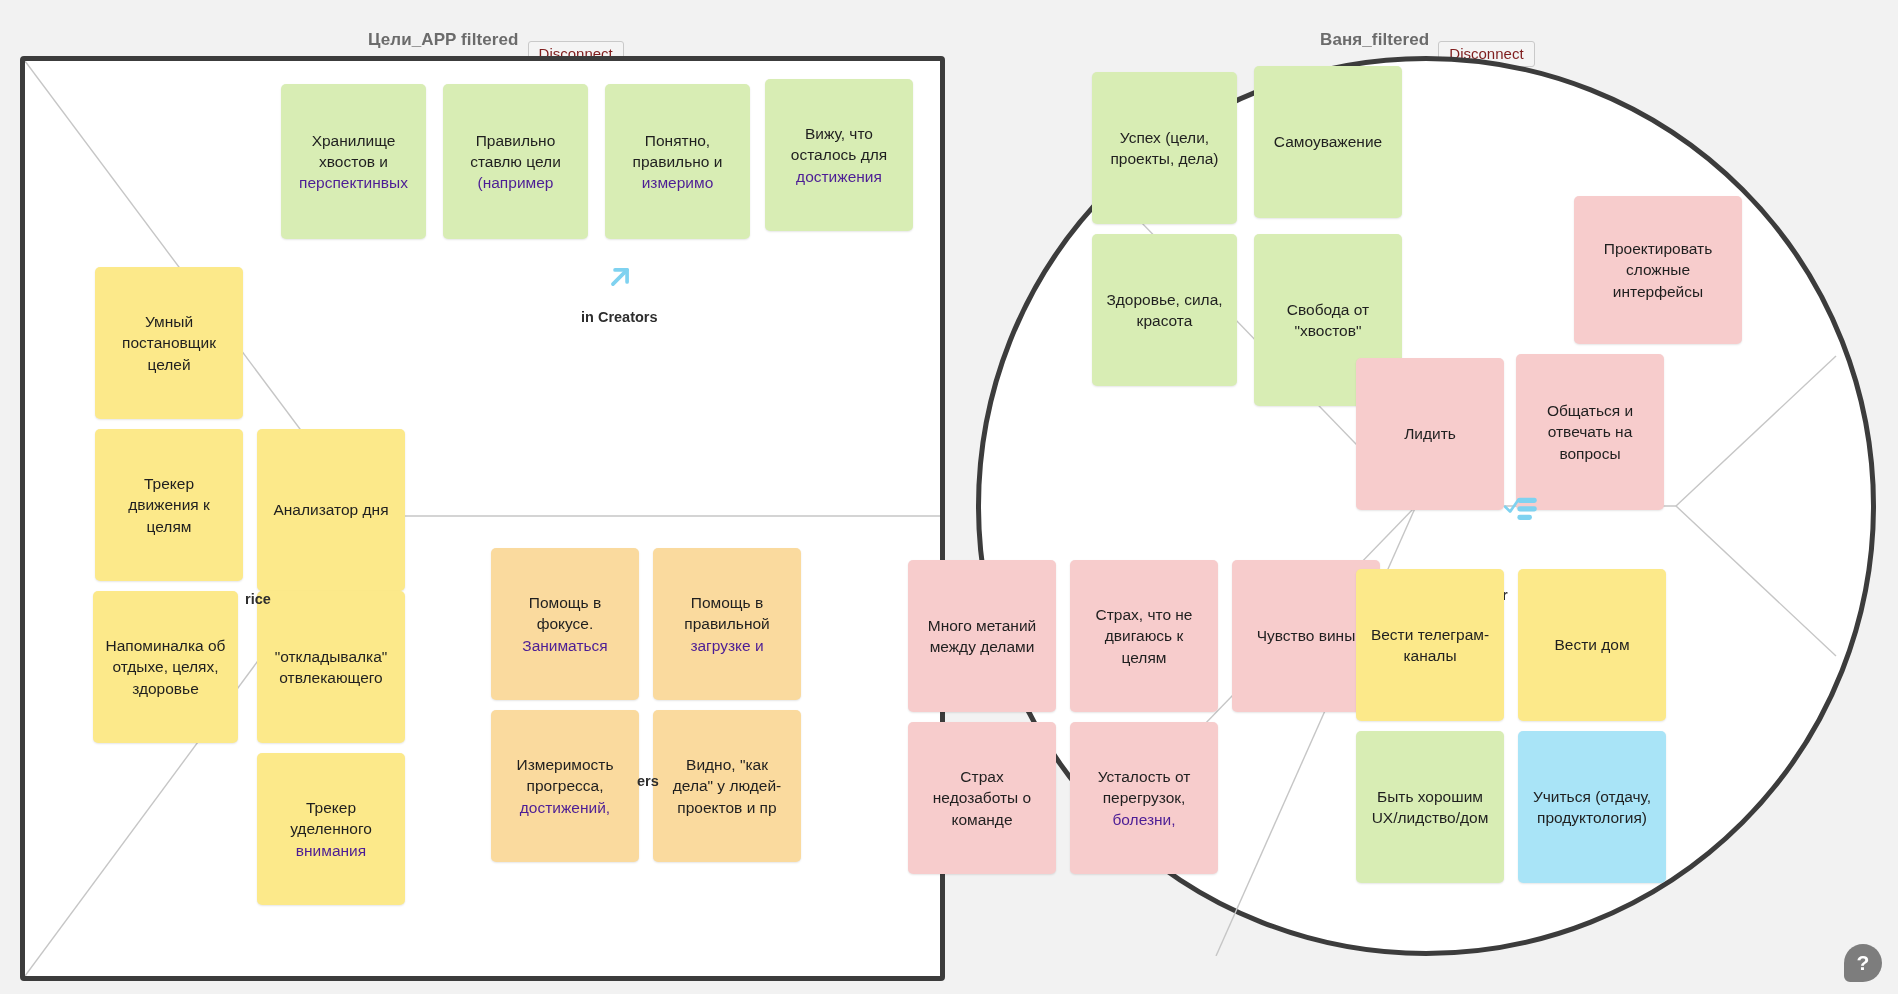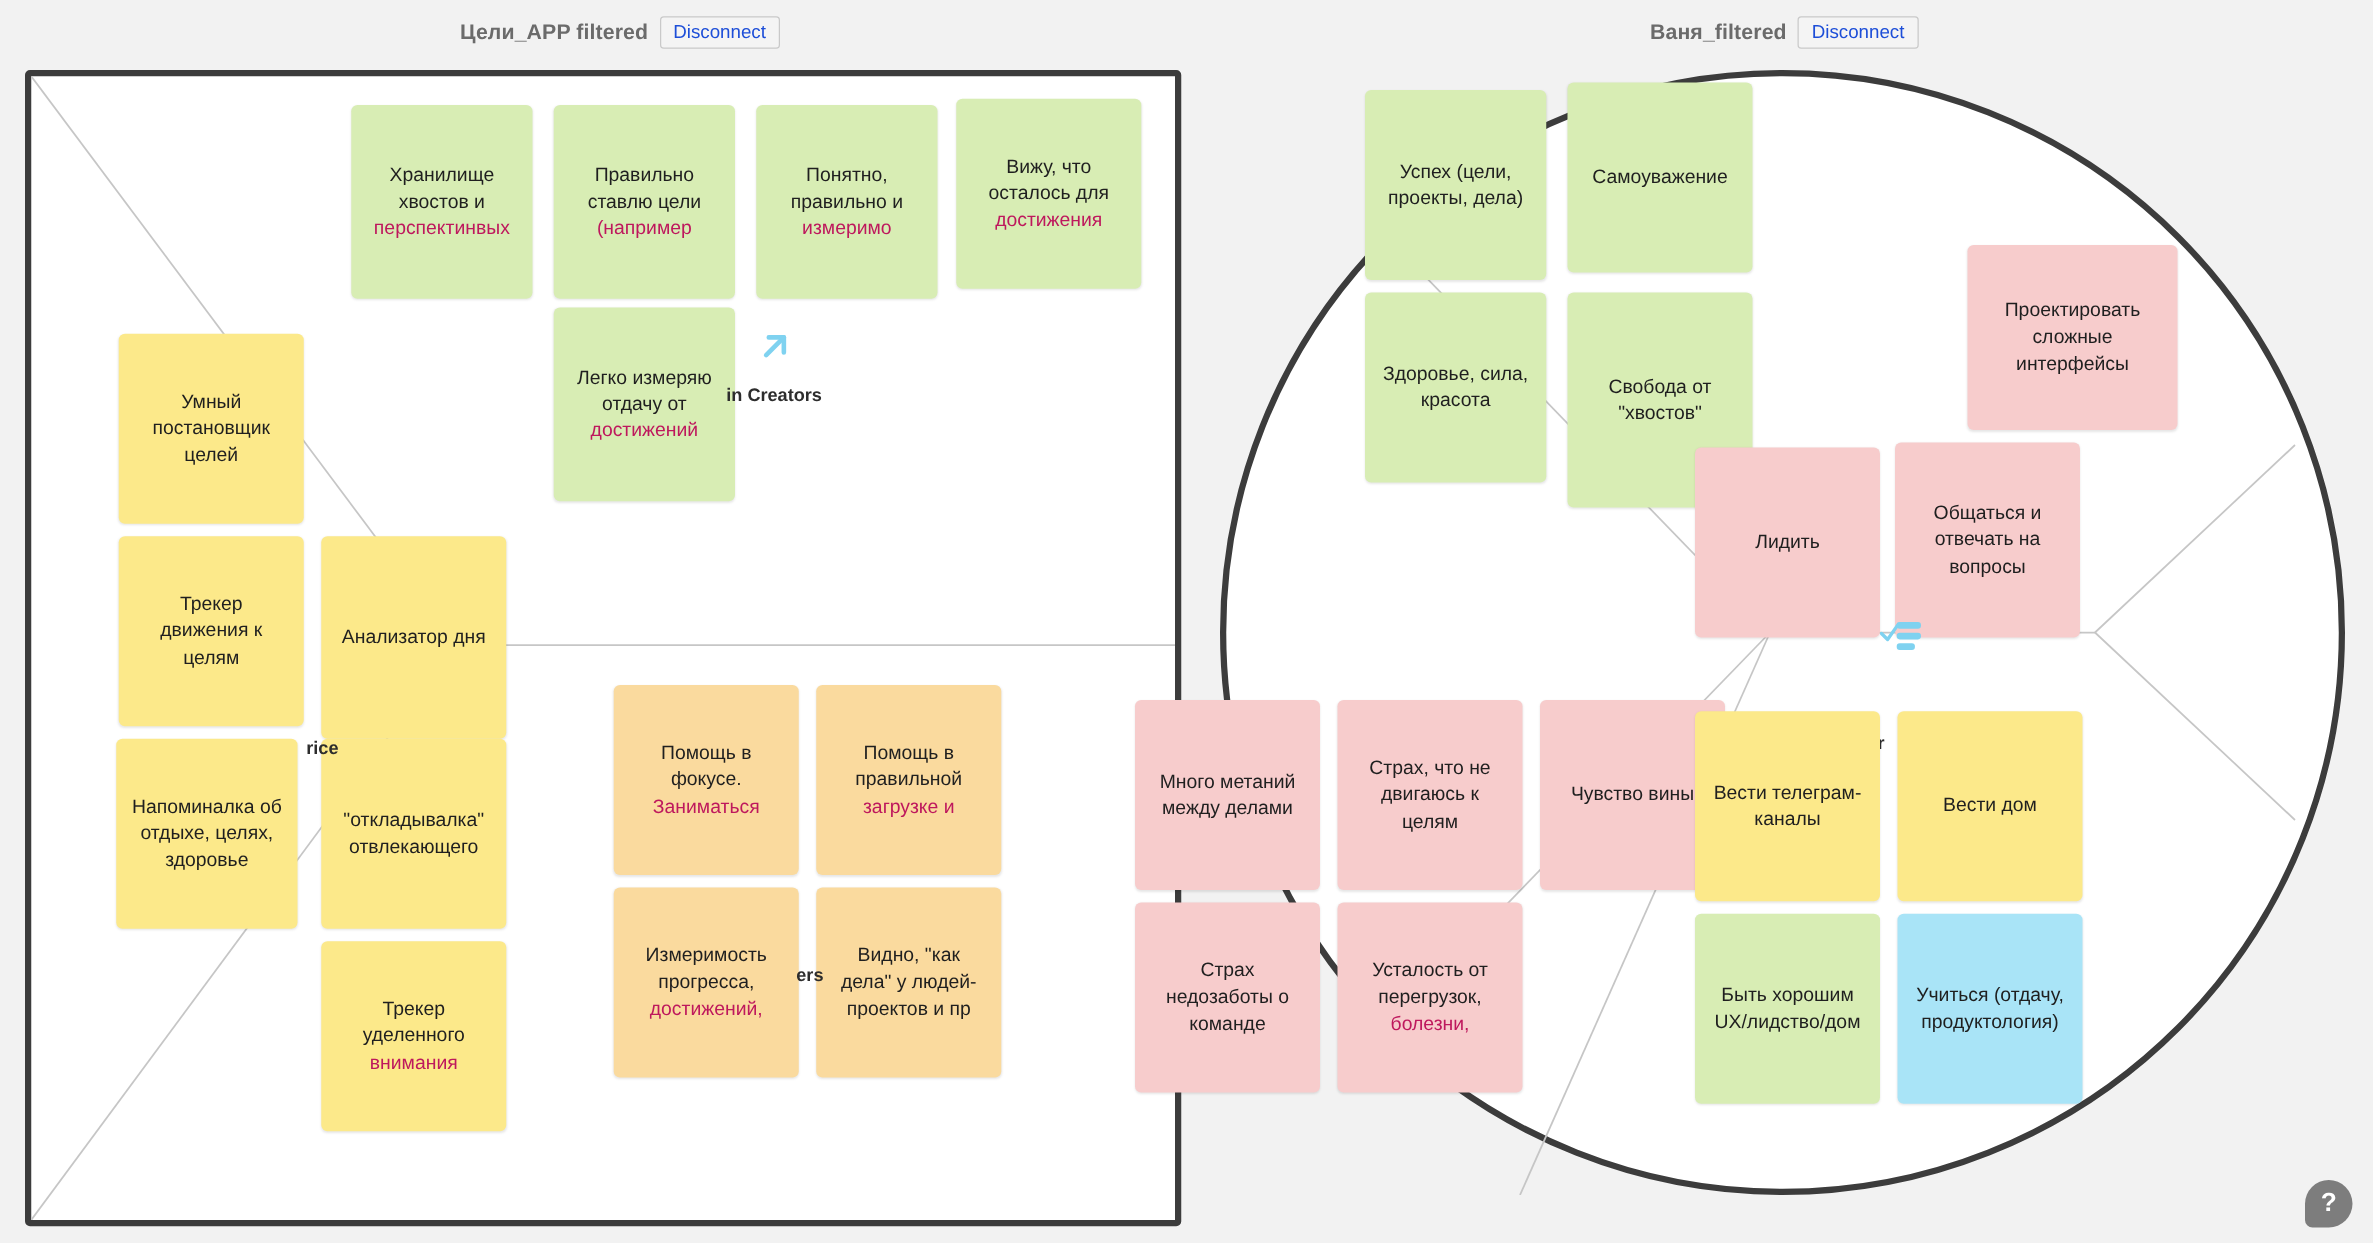--- a/index.html
+++ b/index.html
@@ -15,28 +15,29 @@
   .board-header {
     position: absolute; top: 13px;
     display: flex; align-items: center; gap: 9px;
     white-space: nowrap;
   }
   .board-title {
     font-size: 17px; font-weight: bold; color: #6b6b6b;
     letter-spacing: .1px;
   }
   .disconnect-btn {
-    font-size: 15px; color: #1d4ed8;
+    font-size: 15px; color: #7f1d1d;
     background: #f4f4f4;
     border: 1px solid #c9c9c9;
     border-radius: 3px;
     padding: 3px 10px 4px 10px;
     line-height: 1.15;
     cursor: pointer;
     font-family: "Liberation Sans", sans-serif;
+    margin-top: 28px;
   }
 
   
   #board-left {
     position: absolute;
     left: 20px; top: 56px;
     width: 925px; height: 925px;
     background: #ffffff;
     border: 5px solid #3c3c3c;
     border-radius: 4px;
@@ -68,21 +69,21 @@
     padding: 6px 8px;
     font-size: 15.5px;
     line-height: 1.37;
     color: #1f1f1f;
     box-shadow: 0 1px 2px rgba(0,0,0,.10);
     cursor: pointer;
     overflow: hidden;
     word-break: break-word;
   }
   .card .txt { width: 100%; }
-  .card .faded { color: #be185d; }
+  .card .faded { color: #4c1d95; }
   .c-green  { background: #d8edb4; }
   .c-yellow { background: #fce98a; }
   .c-orange { background: #fada9e; }
   .c-pink   { background: #f7cccc; margin-top: 15px; }
   .c-blue   { background: #a9e4f7; }
 
   
   .wm {
     position: absolute;
     font-size: 14.5px;
@@ -157,27 +158,20 @@
         <span>Понятно,</span><br>
         <span>правильно и</span><br>
         <span class="faded">измеримо</span>
       </span>
     </div>
     <div class="card c-green" style="left:740px;top:18px;width:148px;height:152px;">
       <span class="txt">
         <span>Вижу, что</span><br>
         <span>осталось для</span><br>
         <span class="faded">достижения</span>
-      </span>
-    </div>
-    <div class="card c-green" style="left:418px;top:185px;width:145px;height:155px;">
-      <span class="txt">
-        <span>Легко измеряю</span><br>
-        <span>отдачу от</span><br>
-        <span class="faded">достижений</span>
       </span>
     </div>
 
     <svg class="icon-arrow-ur" style="left:578px;top:199px;" viewBox="0 0 24 24" fill="none" stroke="currentColor" stroke-width="2.6" stroke-linecap="round" stroke-linejoin="round">
       <polyline points="7,17 17,7"></polyline>
         <polyline points="8.5,7 17,7 17,15.5"></polyline>
     </svg>
     <div class="wm" style="left:556px;top:248px;">in Creators</div>
 
     <div class="card c-yellow" style="left:70px;top:206px;width:148px;height:152px;">

